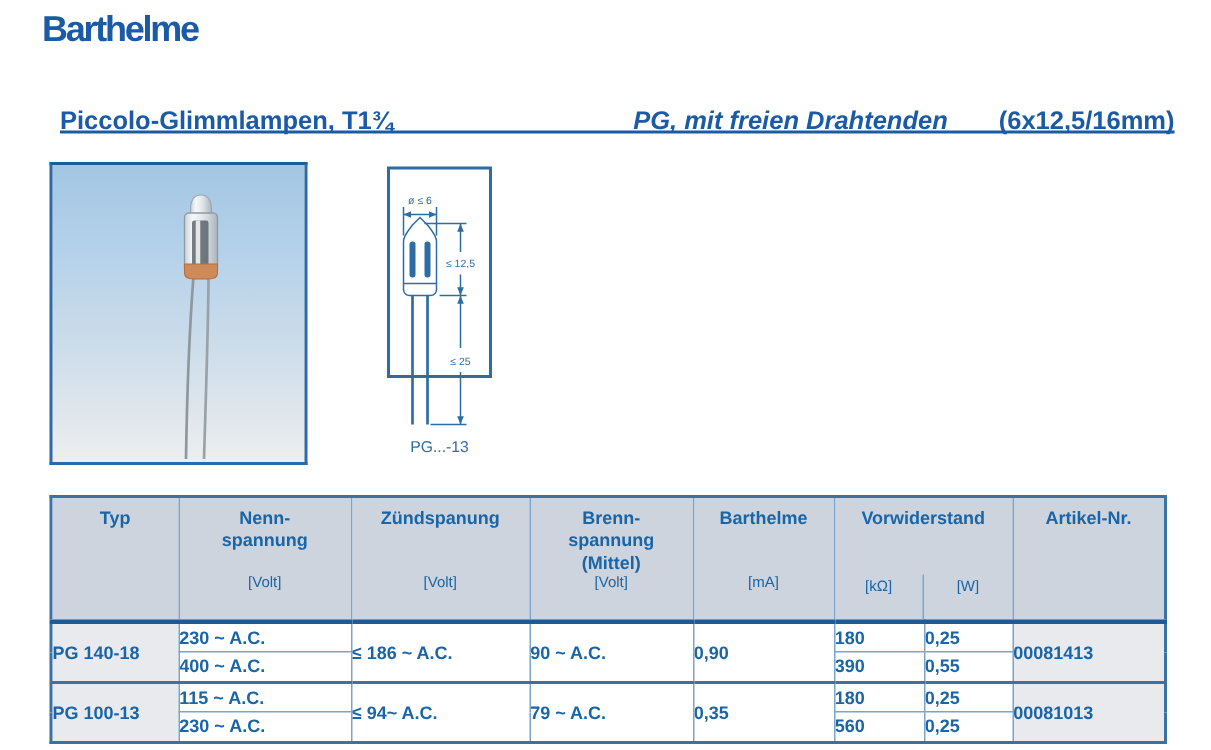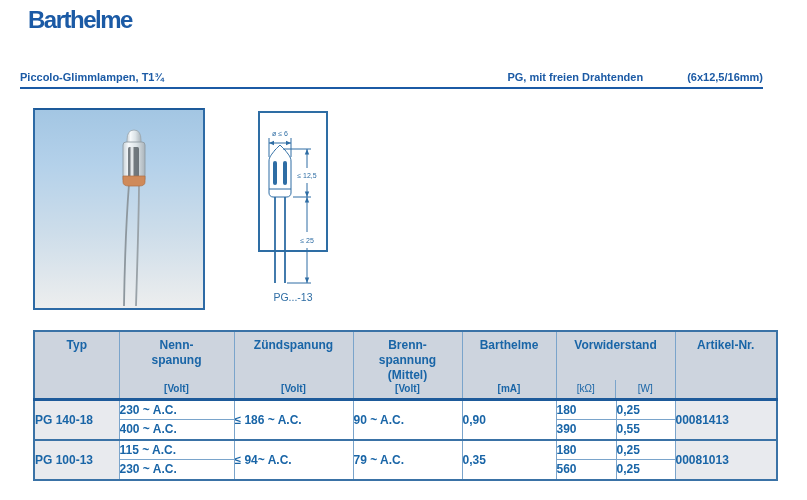--- a/index.html
+++ b/index.html
@@ -10,28 +10,28 @@
     font-family: "Liberation Sans", sans-serif;
     overflow: hidden;
   }
   .logo {
     position: absolute; left: 28px; top: 6px;
     font-size: 24px; font-weight: 700;
     letter-spacing: -1.5px;
     color: var(--brand-blue, #1b5aa5);
   }
   .titlebar {
-    position: absolute; left: 20px; top: 71px; width: 743px; height: 18px;
+    position: absolute; left: 40px; top: 71px; width: 743px; height: 18px;
     border-bottom: 2px solid var(--brand-blue, #1b5aa5);
     display: flex; align-items: flex-start;
     color: var(--brand-blue, #1b5aa5);
-    font-size: 11px; font-weight: 700;
+    font-size: 17px; font-weight: 700;
   }
   .titlebar .spacer { flex: 1; }
-  .titlebar .variant { margin-right: 44px; }
+  .titlebar .variant { margin-right: 34px; font-style: italic; }
 
   
   .photo {
     position: absolute; left: 33px; top: 108px; width: 172px; height: 202px;
     border: 2px solid #2d6aa5; border-top-color: #1d5a9a;
     background: linear-gradient(180deg,
       var(--photo-top, #a3c6e3) 0%, #b4d1ea 28%,
       #cdddea 62%, var(--photo-bottom, #edeeee) 100%);
   }
   .photo svg { position: absolute; left: 0; top: 0; }
@@ -69,27 +69,27 @@
     height: 68px; padding: 0;
     font-size: 12px; font-weight: 700;
   }
   .th-inner {
     display: flex; flex-direction: column;
     justify-content: space-between;
     height: 100%; padding-top: 6px;
   }
   .th-label { white-space: pre-line; line-height: 1.25; }
   .th-unit {
-    font-weight: 700; font-size: 10px; padding-bottom: 4px;
+    font-weight: 400; font-size: 10px; padding-bottom: 19px;
   }
   .th-unit-split {
     display: flex; font-weight: 400; font-size: 10px;
   }
   .th-unit-split .half {
-    flex: 1; padding-bottom: 4px; padding-top: 3px;
+    flex: 1; padding-bottom: 16px; padding-top: 3px;
   }
   .th-unit-split .half.right { border-left: 1px solid #7aa4cb; }
   .spec tbody td {
     height: 20px; padding: 0;
     background: #ffffff;
     font-size: 12px; font-weight: 700;
   }
   .spec td.shade { background: var(--row-label-bg, #e8eaee); }
   .spec tr.block-start td { border-top: 2px solid var(--table-border, #3a72a6); }
 </style>
@@ -188,21 +188,21 @@
     <tr>
       <th>
         <div class="th-inner">
             <span class="th-label">Typ</span>
             <span class="th-unit"></span>
           </div>
       </th>
       <th>
         <div class="th-inner">
             <span class="th-label">Nenn-
-spanung</span>
+spannung</span>
             <span class="th-unit">[Volt]</span>
           </div>
       </th>
       <th>
         <div class="th-inner">
             <span class="th-label">Zündspanung</span>
             <span class="th-unit">[Volt]</span>
           </div>
       </th>
       <th>

